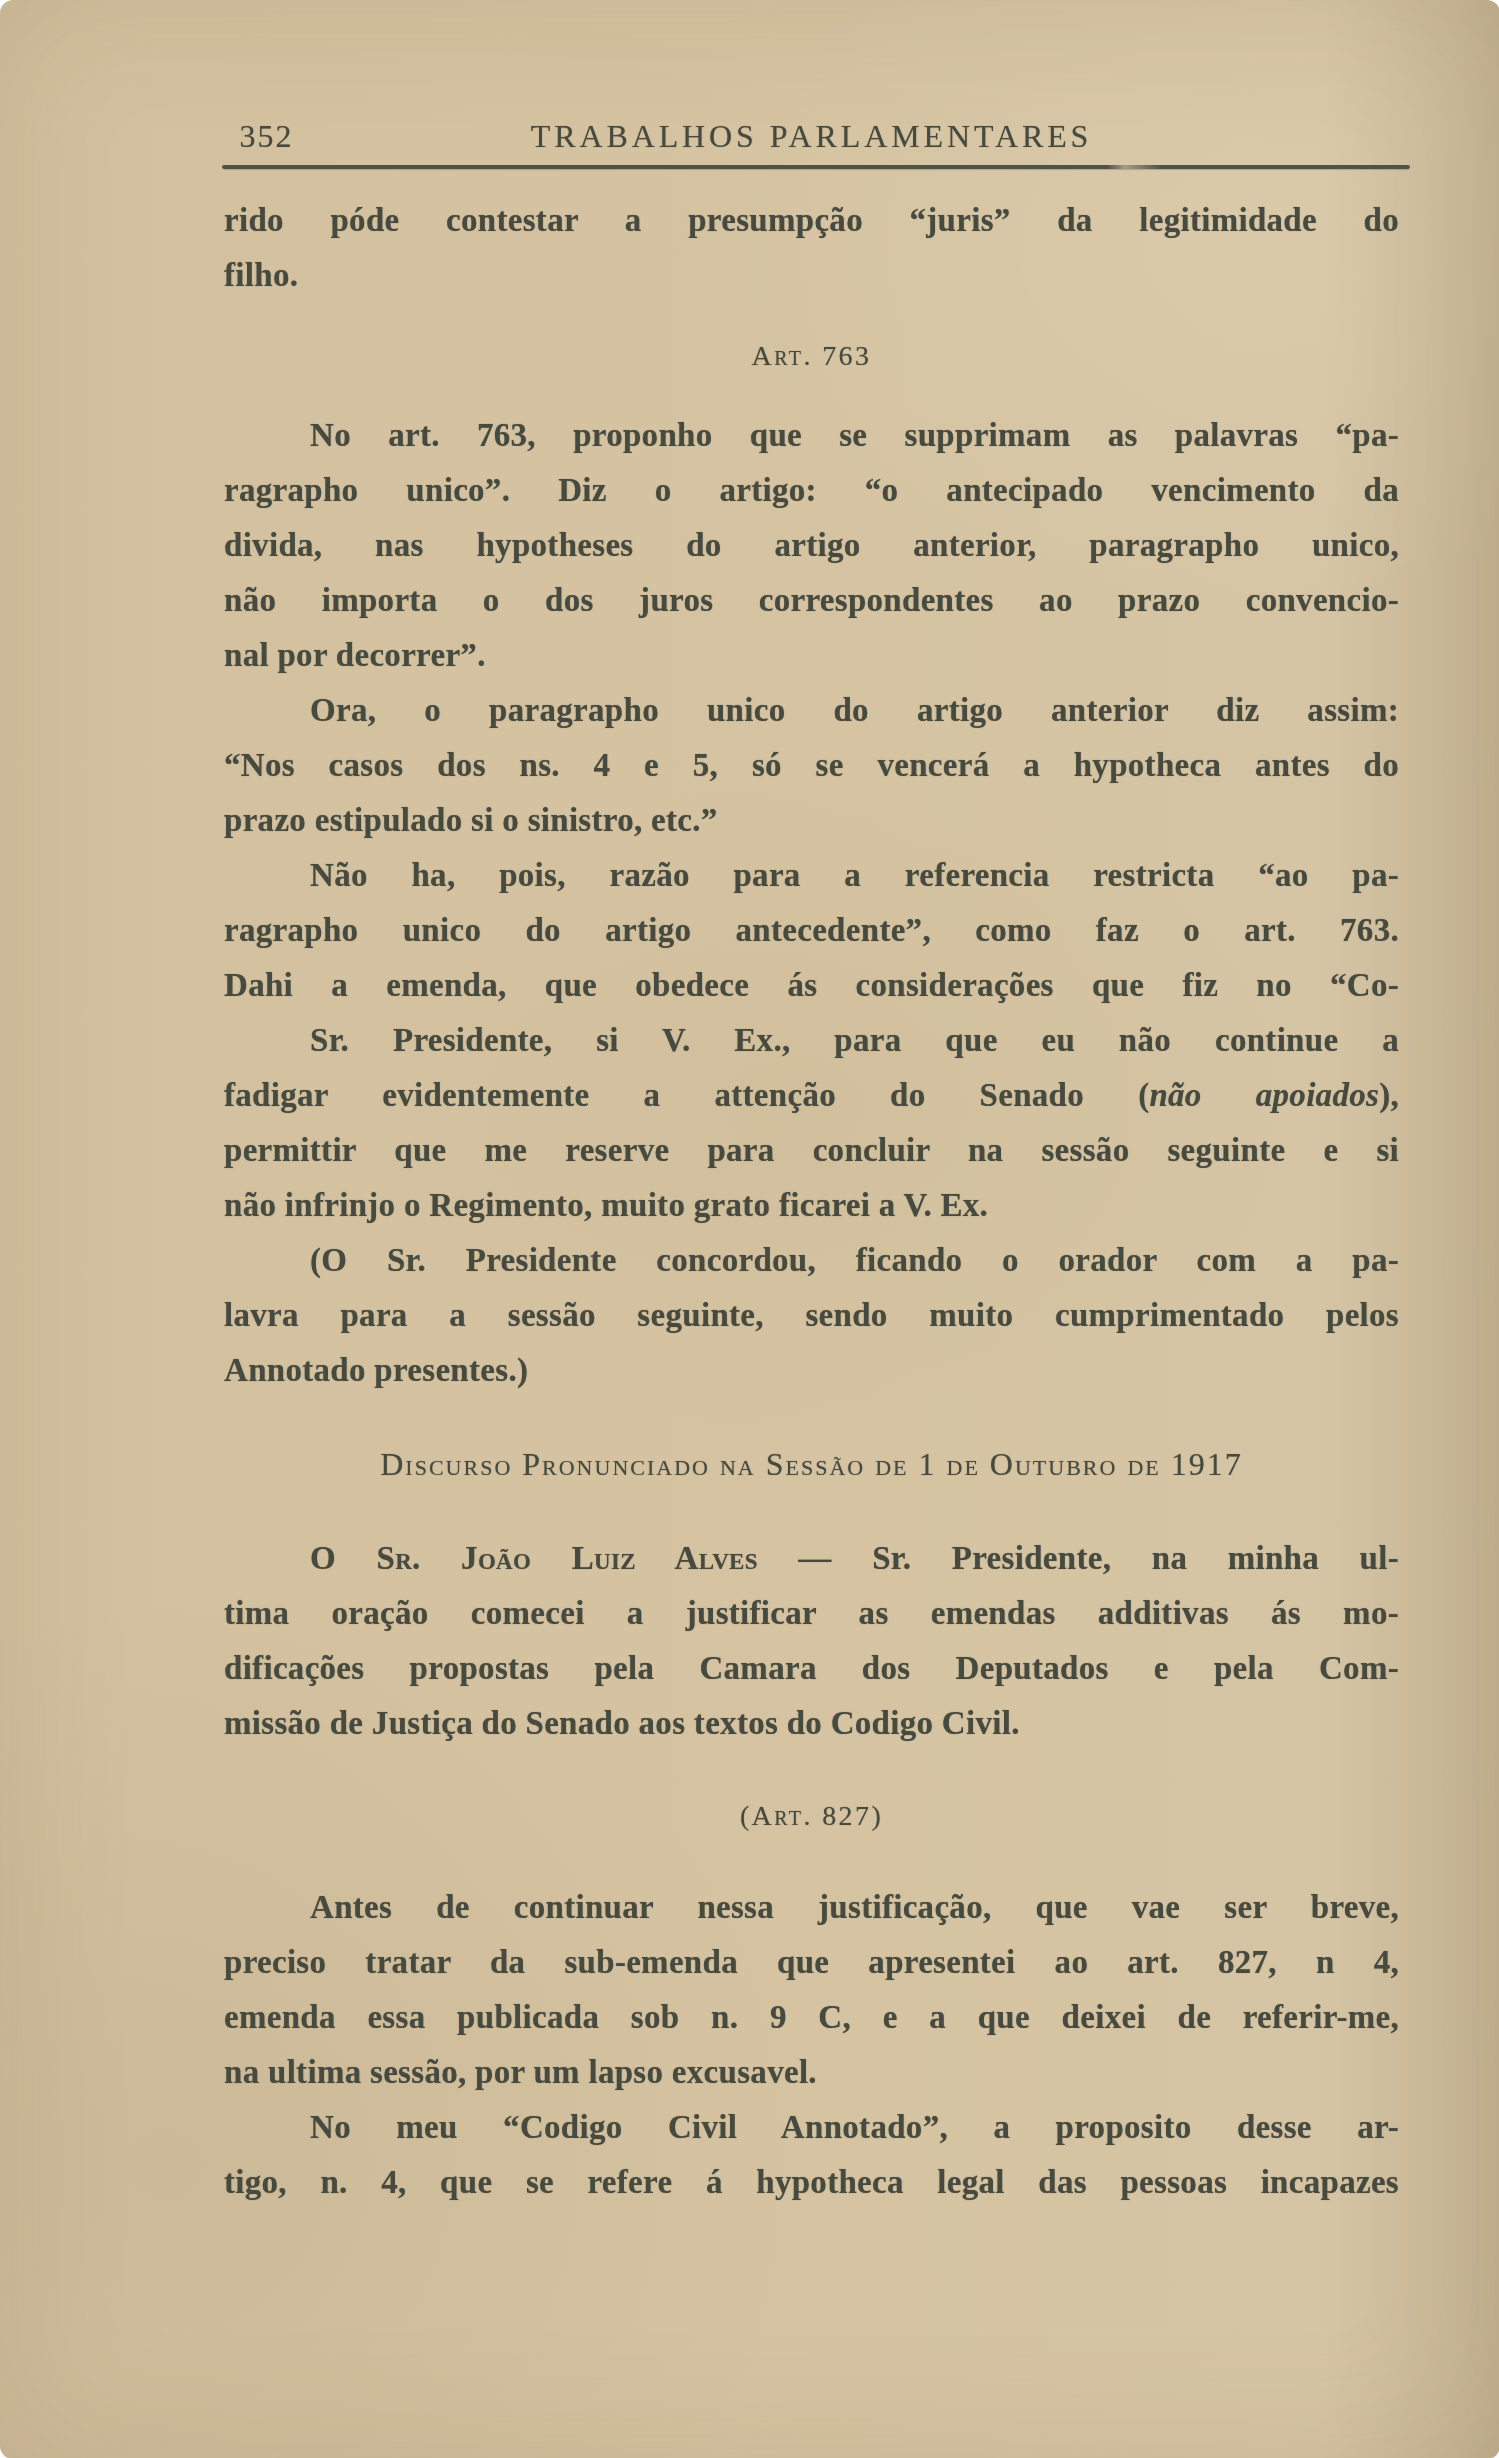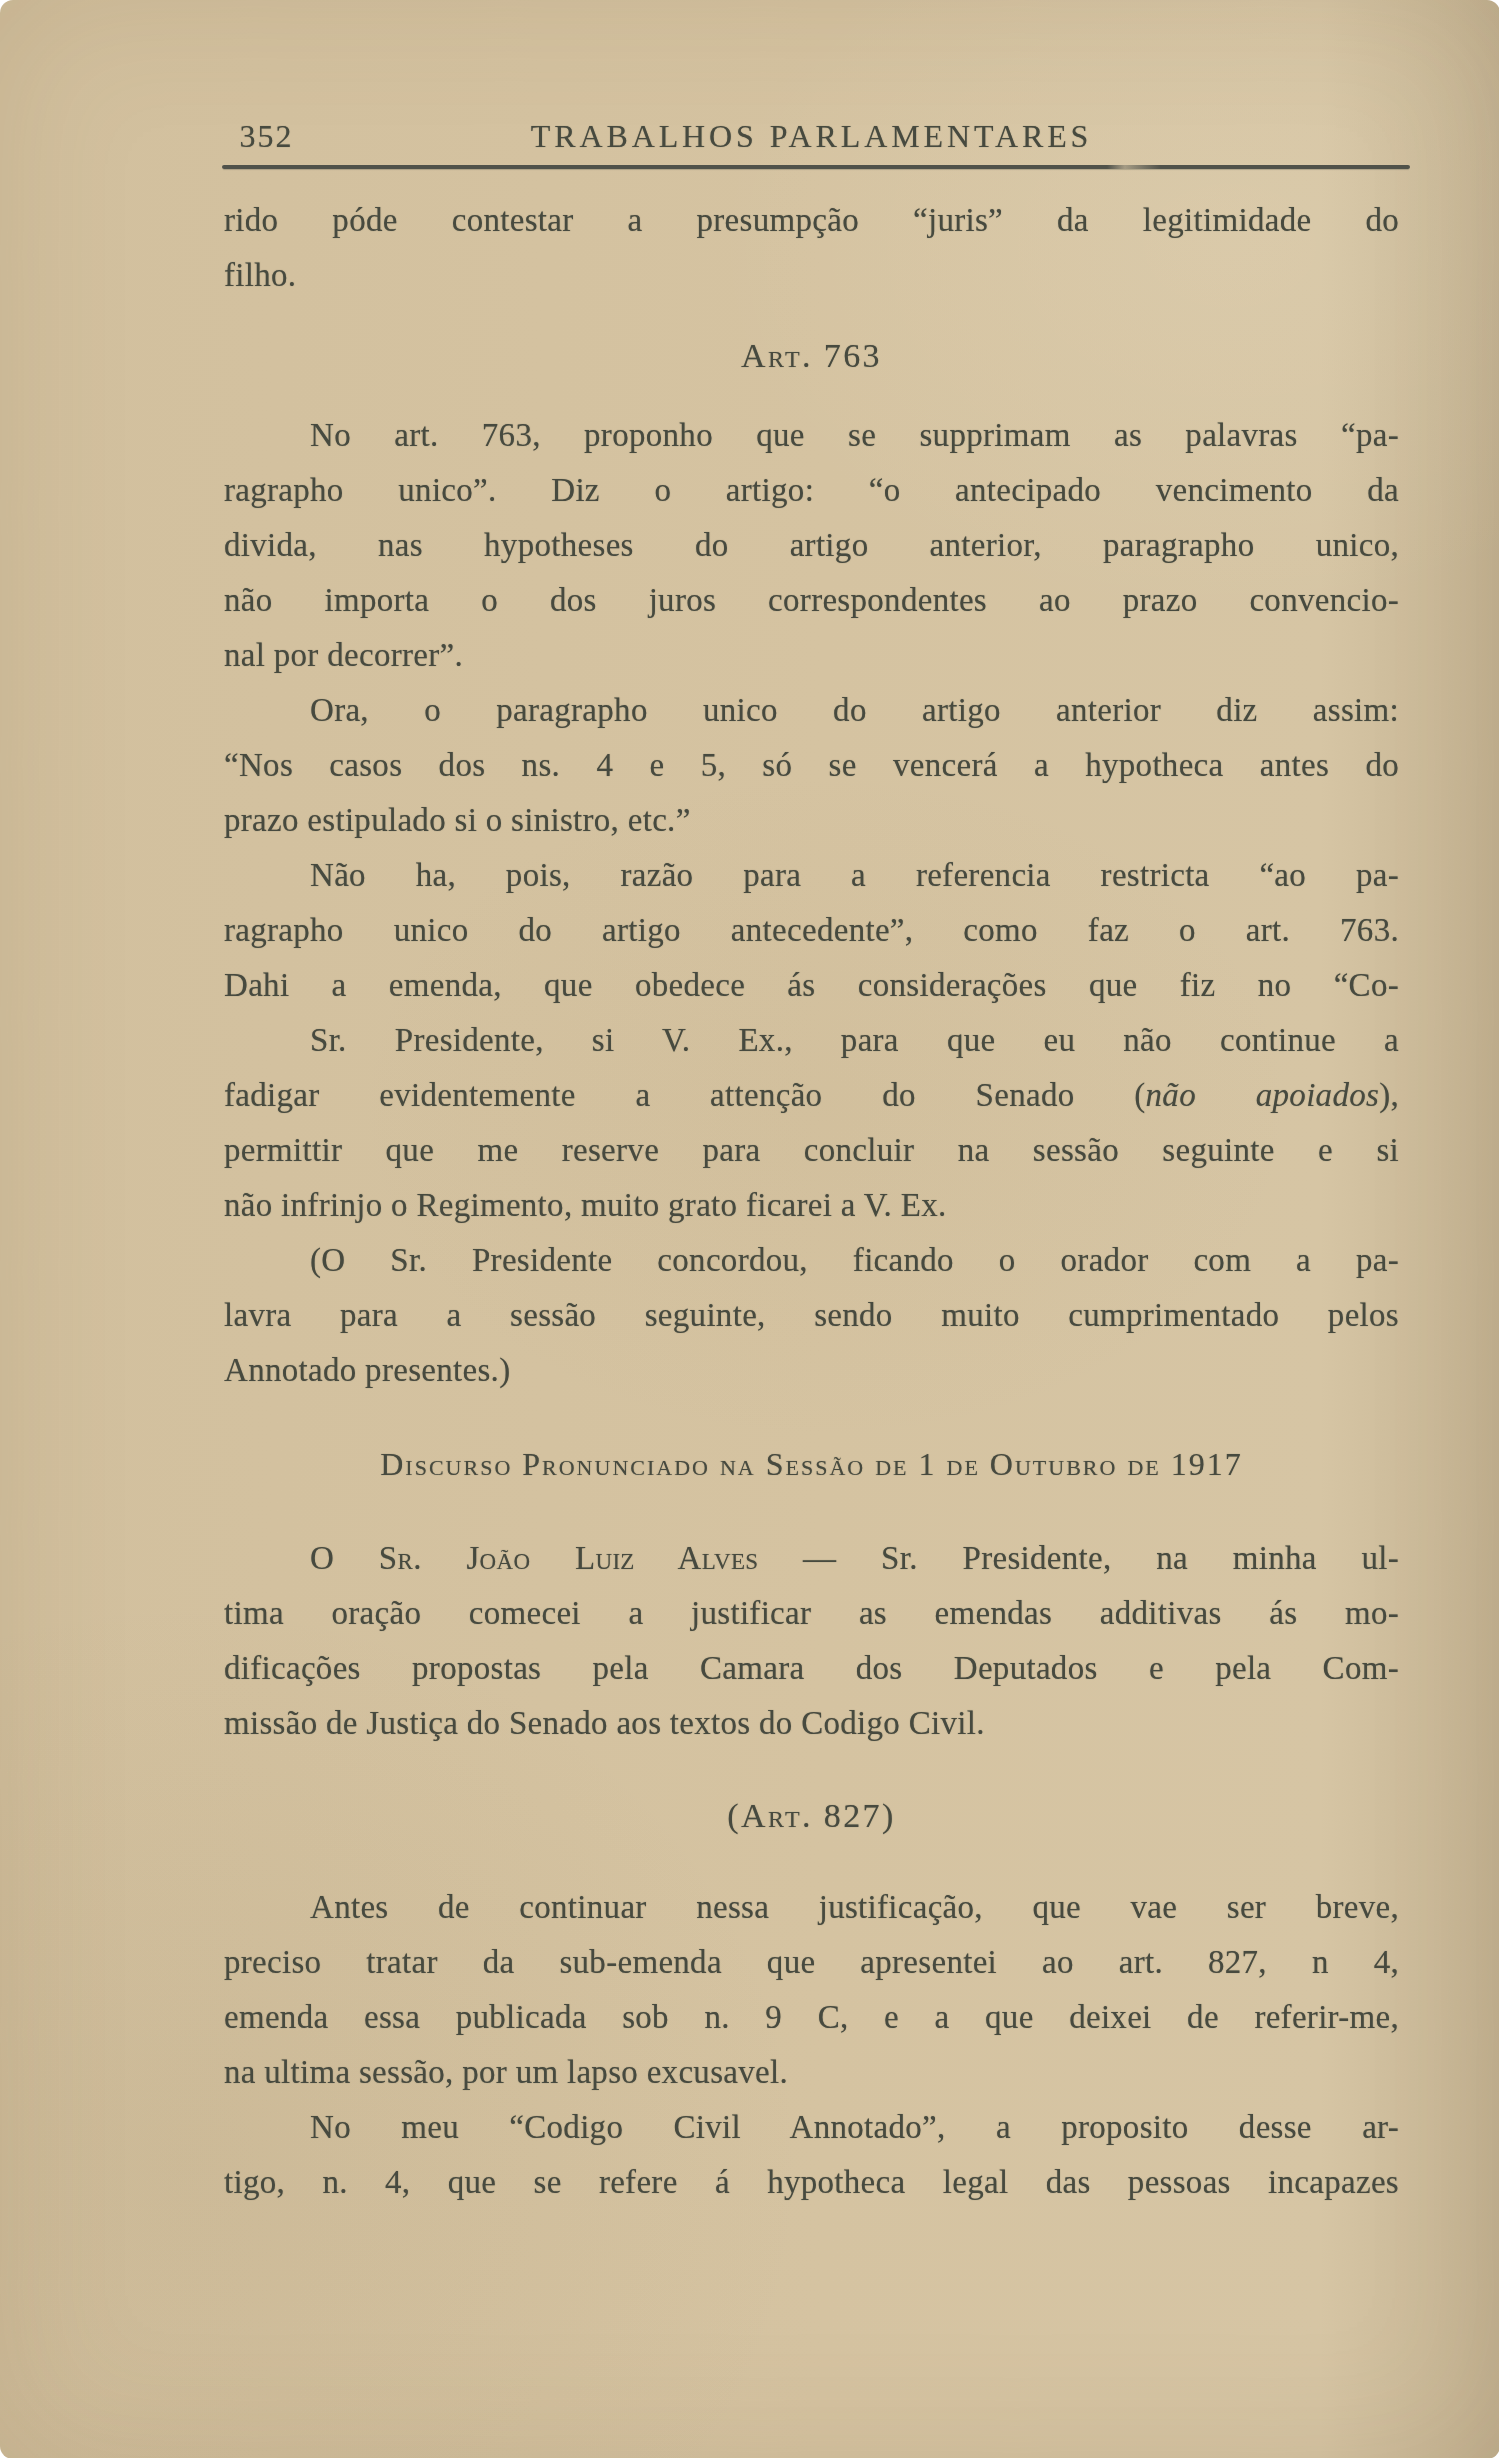--- a/index.html
+++ b/index.html
@@ -37,29 +37,29 @@
       linear-gradient(90deg, #50524a 0%, #50524a 74.5%, rgba(80,82,74,0.38) 76%, #50524a 79%, #50524a 100%);
     border-radius:2px;
     box-shadow: 0 2px 1px -1px rgba(80,82,74,0.30);
   }
 
   
   .body-zone {
     position:absolute; left:224px; top:193px; width:1175px;
     font-size:33px; line-height:55px; letter-spacing:0.3px;
   }
-  .line { height:55px; overflow:hidden; }
+  .line { height:55px; overflow:hidden;font-weight:bold; }
   .line.just { text-align:justify; }
   .line.just::after { content:""; display:inline-block; width:100%; height:0; }
   .line.indent { text-indent:86px; }
 
   .heading {
     height:55px; line-height:55px; overflow:hidden;
     text-align:center; margin:25px 0;
-    font-size:34px; letter-spacing:2.4px;
+    font-size:28px; letter-spacing:2.4px;
   }
   .heading.spaced { margin:37px 0; }
   .section-heading {
     height:55px; line-height:55px; overflow:hidden;
     text-align:center; margin:39px 0;
     font-size:32px; letter-spacing:2px;
   }
 
   .sc { font-variant:small-caps; }
   .it { font-style:italic; }

